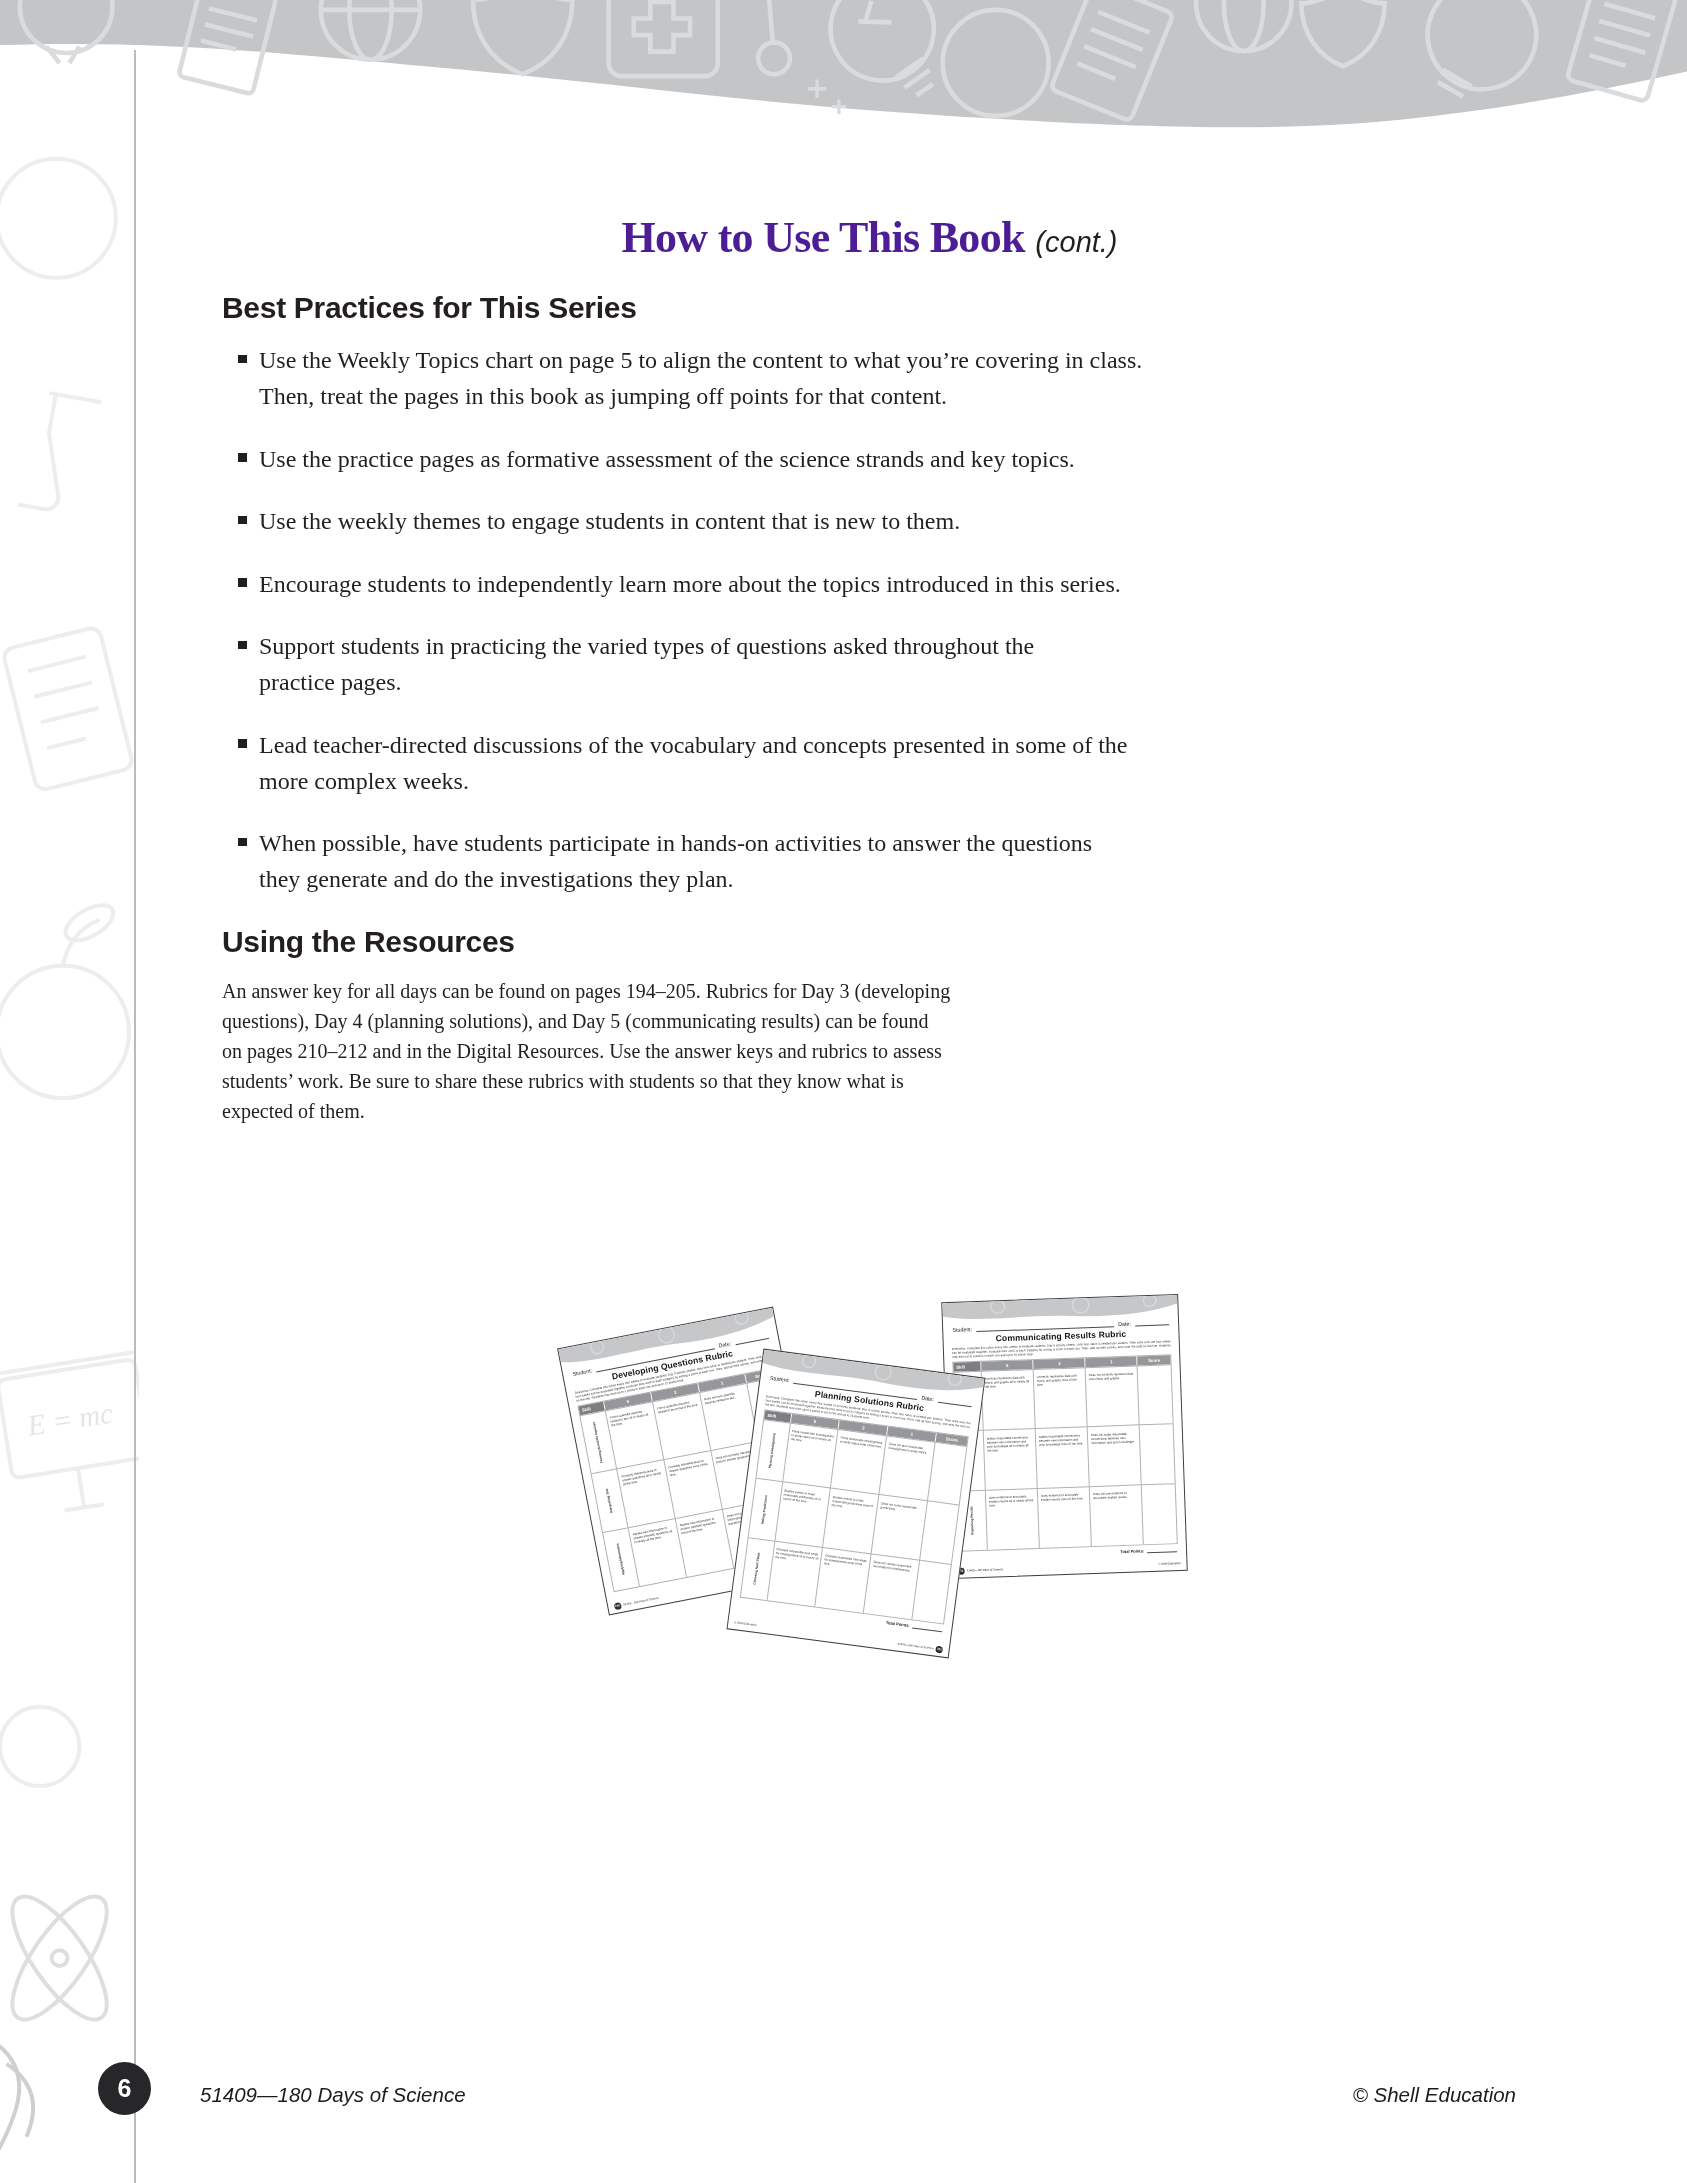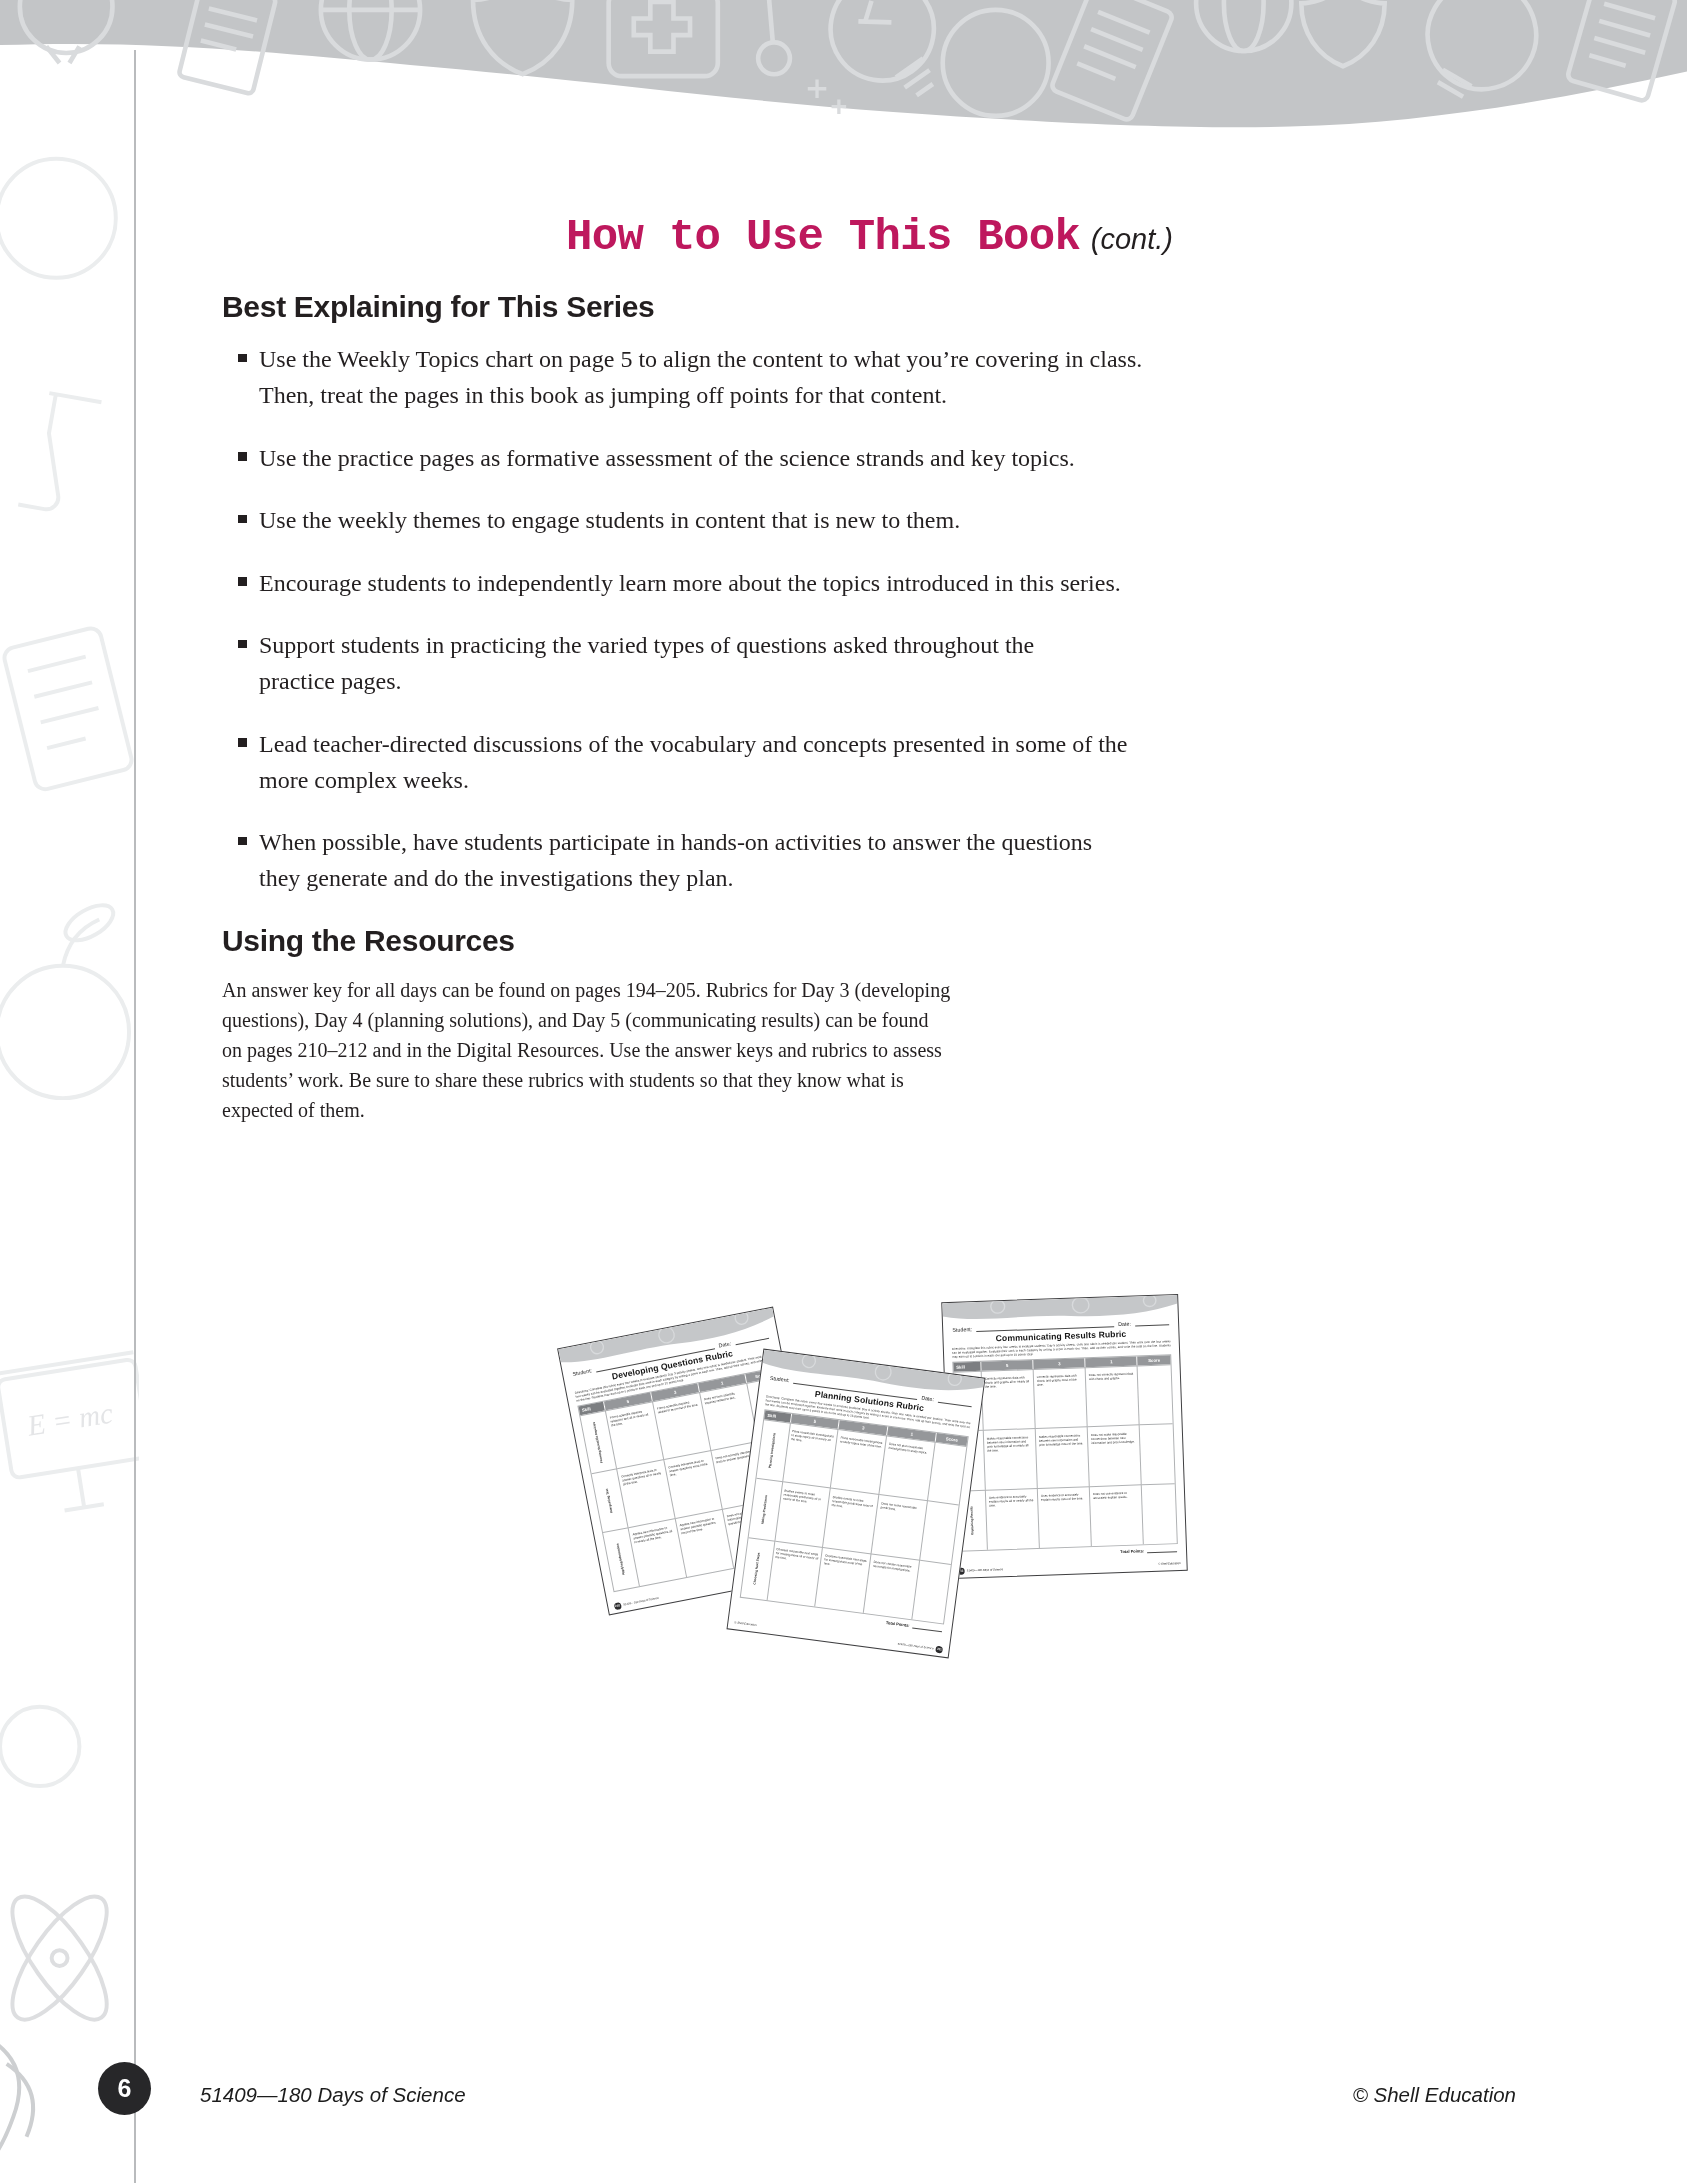--- a/index.html
+++ b/index.html
@@ -9,22 +9,22 @@
   
   .top-band{position:absolute;left:0;top:0;width:1687px;height:159px;}
 
   
   .margin-art{position:absolute;left:0;top:0;width:139px;height:2183px;}
   .vline{position:absolute;left:134px;top:50px;width:2px;height:2133px;background:#b9bbbd;}
 
   
   .content{position:absolute;left:222px;top:212px;width:1295px;}
   .title-row{text-align:center;white-space:nowrap;margin:0 0 4px 0;}
-  .title-main{font-family:Liberation Mono, monospace;font-weight:bold;font-size:44px;
-              letter-spacing:-0.7px;color:#be185d;}
+  .title-main{font-family:Liberation Serif, serif;font-weight:bold;font-size:44px;
+              letter-spacing:-0.7px;color:#4c1d95;}
   .title-cont{font-family:Liberation Sans, sans-serif;font-style:italic;font-size:29px;margin-left:10.6px;}
   h2.sec{font-family:"Liberation Sans",sans-serif;font-weight:bold;font-size:30px;
          letter-spacing:-0.3px;margin:28px 0 6.6px 0;color:#231f20;}
   ul.bullets{list-style:none;margin:17px 0 0 0;padding:0;}
   ul.bullets li{position:relative;margin:0 0 26.5px 0;padding-left:37px;font-size:24px;
                 line-height:1.5;white-space:pre-line;}
   ul.bullets li::before{content:"";position:absolute;left:16px;top:12.6px;width:8.6px;height:8.6px;
                         background:#231f20;}
   p.body-par{margin:17px 0 0 0;font-size:20px;line-height:1.5;white-space:pre-line;}
 
@@ -173,21 +173,21 @@
         <path d="M10,3120 q60,40 30,110"></path>
       </g>
     </g>
   </svg>
 
   <div class="vline"></div>
 
   <div class="content">
     <div class="title-row"><span class="title-main">How to Use This Book</span><span class="title-cont">(cont.)</span></div>
 
-    <h2 class="sec">Best Explaining for This Series</h2>
+    <h2 class="sec">Best Practices for This Series</h2>
     <ul class="bullets">
       <li>Use the Weekly Topics chart on page 5 to align the content to what you’re covering in class.
 Then, treat the pages in this book as jumping off points for that content.</li>
       <li>Use the practice pages as formative assessment of the science strands and key topics.</li>
       <li>Use the weekly themes to engage students in content that is new to them.</li>
       <li>Encourage students to independently learn more about the topics introduced in this series.</li>
       <li>Support students in practicing the varied types of questions asked throughout the
 practice pages.</li>
       <li>Lead teacher-directed discussions of the vocabulary and concepts presented in some of the
 more complex weeks.</li>

